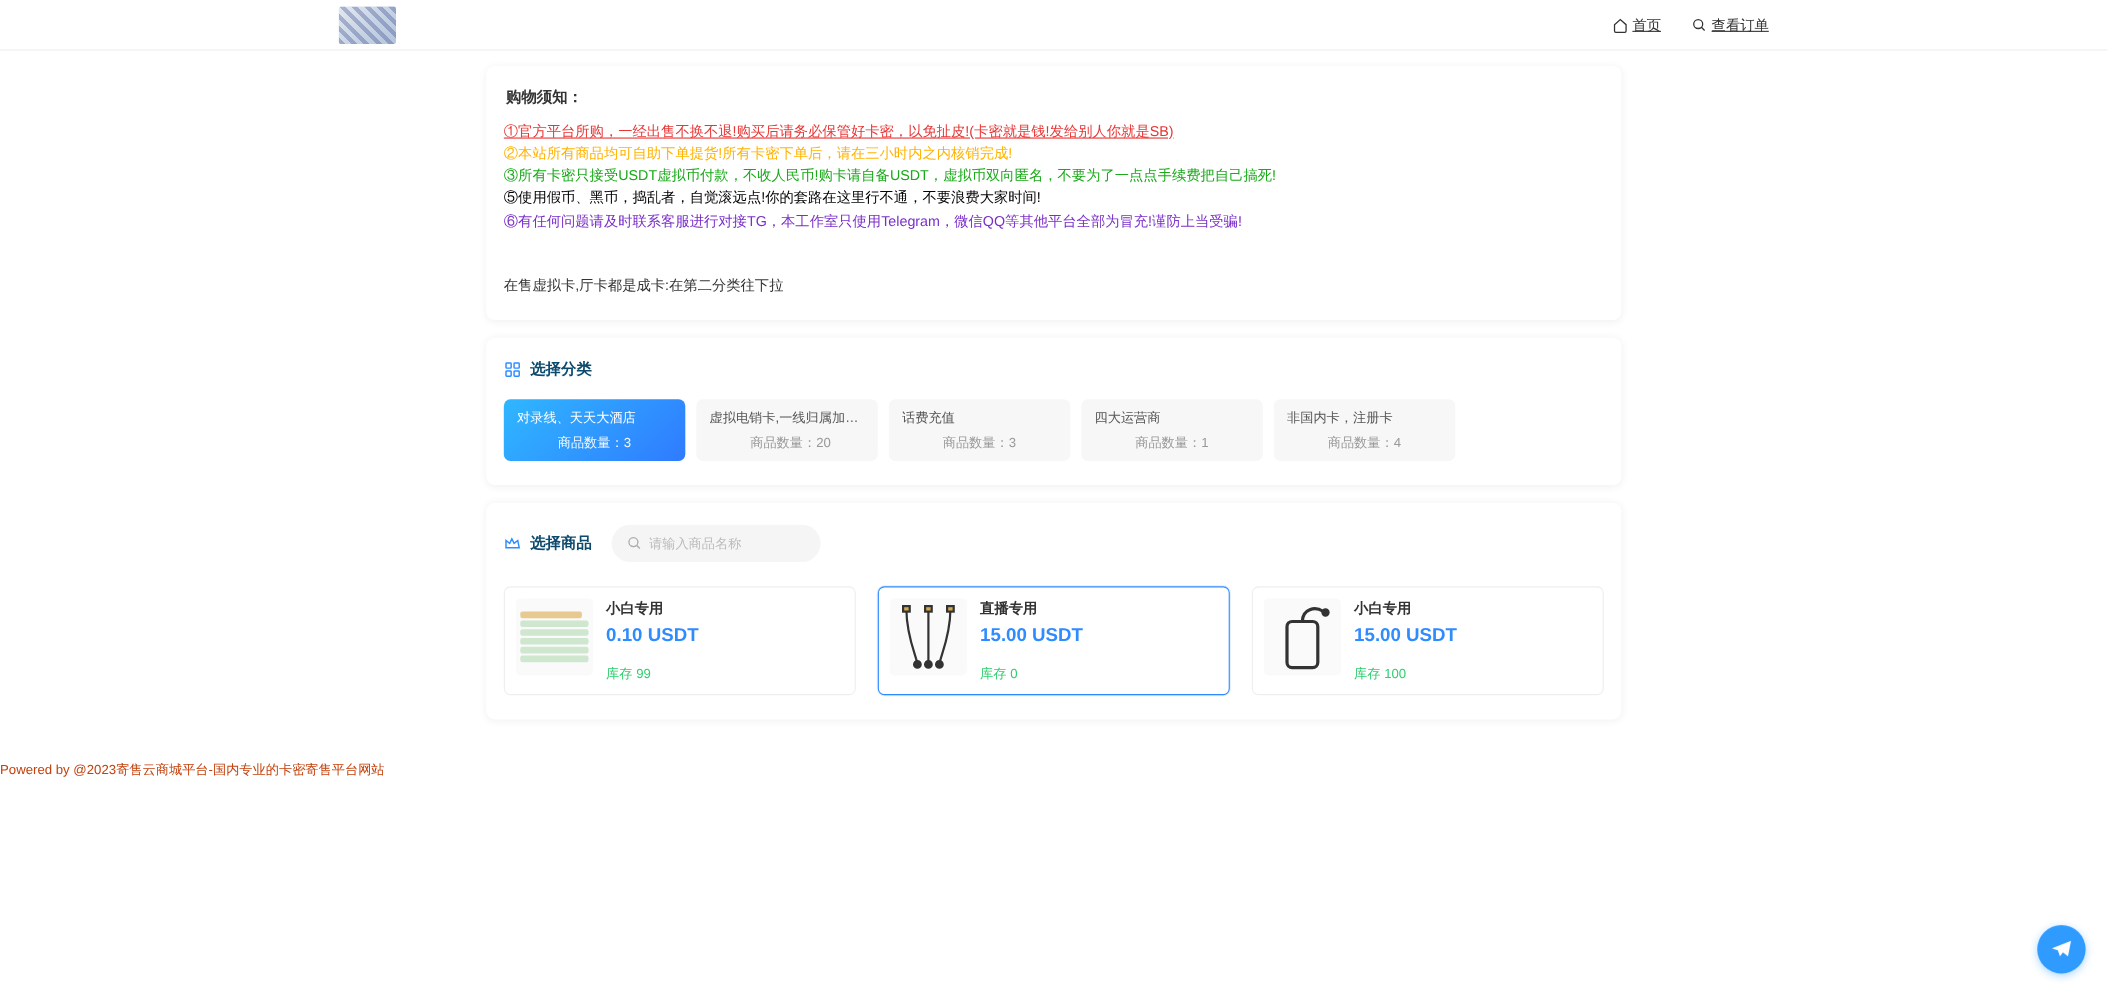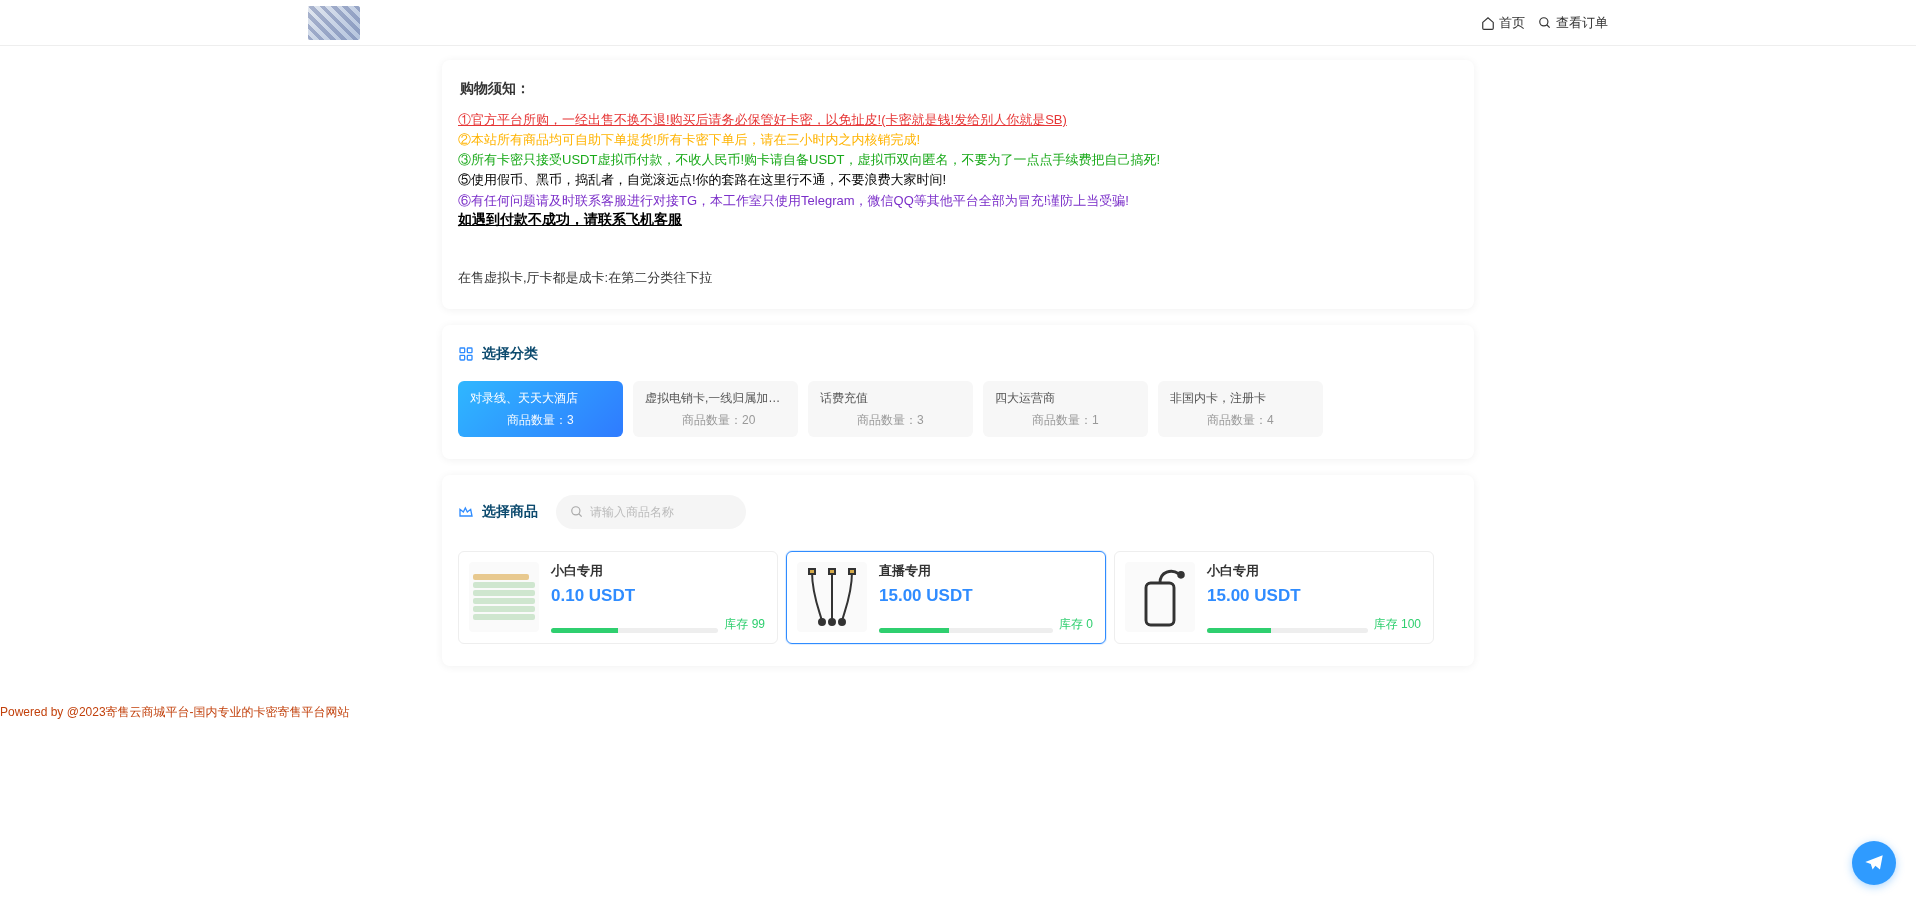--- a/index.html
+++ b/index.html
@@ -1,21 +1,21 @@
 <!DOCTYPE html>
 <html><head>
 <meta charset="utf-8">
 <style>
   * { box-sizing: border-box; margin: 0; padding: 0; }
   body { font-family: -apple-system, BlinkMacSystemFont, "Segoe UI", "PingFang SC", "Microsoft YaHei", sans-serif; background: #fff; color: #333; font-size: 14px; }
   .header { height: 46px; border-bottom: 1px solid #eee; display: flex; align-items: center; padding: 0 24px; }
   .header-inner { max-width: 1300px; margin: 0 auto; width: 100%; display: flex; align-items: center; }
   .logo { width: 52px; height: 34px; background: linear-gradient(135deg,#e3e8f0 0%,#c9d4e6 50%,#b4c4dd 100%); border-radius: 2px; position: relative; overflow: hidden; }
   .logo::before { content:""; position:absolute; inset:0; background: repeating-linear-gradient(45deg, rgba(60,80,140,0.35) 0 4px, transparent 4px 8px); }
-  .nav-right { margin-left: auto; display: flex; gap: 13px; }
+  .nav-right { margin-left: auto; display: flex; gap: 28px; text-decoration: underline; }
   .nav-item { display: flex; align-items: center; gap: 4px; color: #333; font-size: 13px; cursor: pointer; }
   .nav-item svg { width: 14px; height: 14px; }
 
   .container { max-width: 1040px; margin: 14px auto 0; padding: 0 4px; }
 
   .card { background: #fff; border-radius: 8px; box-shadow: 0 1px 8px rgba(0,0,0,0.06); padding: 20px 16px 22px; margin-bottom: 16px; }
 
   .notice-title { font-size: 14px; font-weight: 600; color: #333; margin-bottom: 12px; padding-left: 2px; }
   .notice-line { font-size: 13px; line-height: 1.55; padding-left: 0; }
   .nl-red { color: #e63636; text-decoration: underline; }
@@ -37,32 +37,32 @@
   .cat-item.active .cat-title { color: #fff; }
   .cat-count { font-size: 12px; color: #999; margin-top: 6px; margin-left: 37px; }
   .cat-item.active .cat-count { color: rgba(255,255,255,0.95); }
 
   .search-row { display: flex; align-items: center; gap: 18px; margin-bottom: 22px; }
   .search-box { display: flex; align-items: center; background: #f5f5f5; border-radius: 18px; height: 34px; padding: 0 14px; width: 190px; }
   .search-box svg { width: 14px; height: 14px; fill: #aaa; margin-right: 6px; flex-shrink:0; }
   .search-box input { border: none; background: transparent; outline: none; font-size: 12px; color: #666; width: 100%; }
   .search-box input::placeholder { color: #bbb; }
 
-  .prod-grid { display: flex; gap: 8px; flex-wrap: wrap; }
+  .prod-grid { display: flex; gap: 20px; flex-wrap: wrap; }
   .prod-card { width: 320px; border: 1px solid #eee; border-radius: 6px; padding: 10px 12px 10px 10px; display: flex; gap: 12px; cursor: pointer; background:#fff; }
   .prod-card.sel { border: 1px solid #2f8cff; box-shadow: 0 0 0 1px rgba(47,140,255,0.15); }
   .prod-thumb { width: 70px; height: 70px; border-radius: 4px; background: #fafafa; flex-shrink: 0; display:flex; align-items:center; justify-content:center; position:relative; overflow:hidden; }
   .thumb-cable svg { width: 60px; height: 60px; }
   .thumb-list { display:flex; flex-direction:column; gap:2px; padding:4px; width:100%; }
   .thumb-list div { height:6px; background:#cfe6cf; border-radius:2px; }
   .thumb-list div:nth-child(1){ background:#e8c98f; width:90%; }
   .prod-info { flex: 1; display: flex; flex-direction: column; min-width:0; }
   .prod-name { font-size: 13px; font-weight: 600; color: #333; margin-bottom: 6px; }
   .prod-price { font-size: 17px; font-weight: 600; color: #2f8cff; margin-bottom: 10px; }
-  .prod-bottom { display: flex; align-items: flex-end; gap: 6px; margin-top: auto; }
+  .prod-bottom { display: flex; align-items: flex-start; gap: 6px; margin-top: auto; flex-direction: column; }
   .prog { flex: 1; height: 5px; background: #eee; border-radius: 3px; overflow: hidden; }
   .prog-fill { height: 100%; background: #2fcf6f; }
   .stock { font-size: 12px; color: #2fcf6f; font-weight: 500; white-space: nowrap; }
 
   .footer { text-align: left; font-size: 12px; color: #c2410c; padding: 22px 0 30px; }
 
   .fab { position: fixed; right: 20px; bottom: 24px; width: 44px; height: 44px; border-radius: 50%; background: #2f9bff; display:flex; align-items:center; justify-content:center; cursor:pointer; box-shadow: 0 2px 8px rgba(47,155,255,0.4); }
   .fab svg { width: 22px; height: 22px; fill: #fff; }
 </style>
 </head>
@@ -93,21 +93,20 @@
 
   <div class="card">
     <div class="notice-title">购物须知：</div>
     <div id="notice-lines">
         <div class="notice-line nl-red">①官方平台所购，一经出售不换不退!购买后请务必保管好卡密，以免扯皮!(卡密就是钱!发给别人你就是SB)</div>
         <div class="notice-line nl-orange">②本站所有商品均可自助下单提货!所有卡密下单后，请在三小时内之内核销完成!</div>
         <div class="notice-line nl-green">③所有卡密只接受USDT虚拟币付款，不收人民币!购卡请自备USDT，虚拟币双向匿名，不要为了一点点手续费把自己搞死!</div>
         <div class="notice-line nl-black">⑤使用假币、黑币，捣乱者，自觉滚远点!你的套路在这里行不通，不要浪费大家时间!</div>
         <div class="notice-line nl-purple">⑥有任何问题请及时联系客服进行对接TG，本工作室只使用Telegram，微信QQ等其他平台全部为冒充!谨防上当受骗!</div>
       </div>
-    <div class="notice-bold">如遇到付款不成功，请联系飞机客服</div>
     <div class="notice-sub">在售虚拟卡,厅卡都是成卡:在第二分类往下拉</div>
   </div>
 
   <div class="card">
     <div class="section-header">
       <svg viewBox="0 0 24 24" fill="none" stroke="#2f8cff" stroke-width="2">
           <rect x="3" y="3" width="7" height="7" rx="1"></rect>
           <rect x="14" y="3" width="7" height="7" rx="1"></rect>
           <rect x="3" y="14" width="7" height="7" rx="1"></rect>
           <rect x="14" y="14" width="7" height="7" rx="1"></rect>

